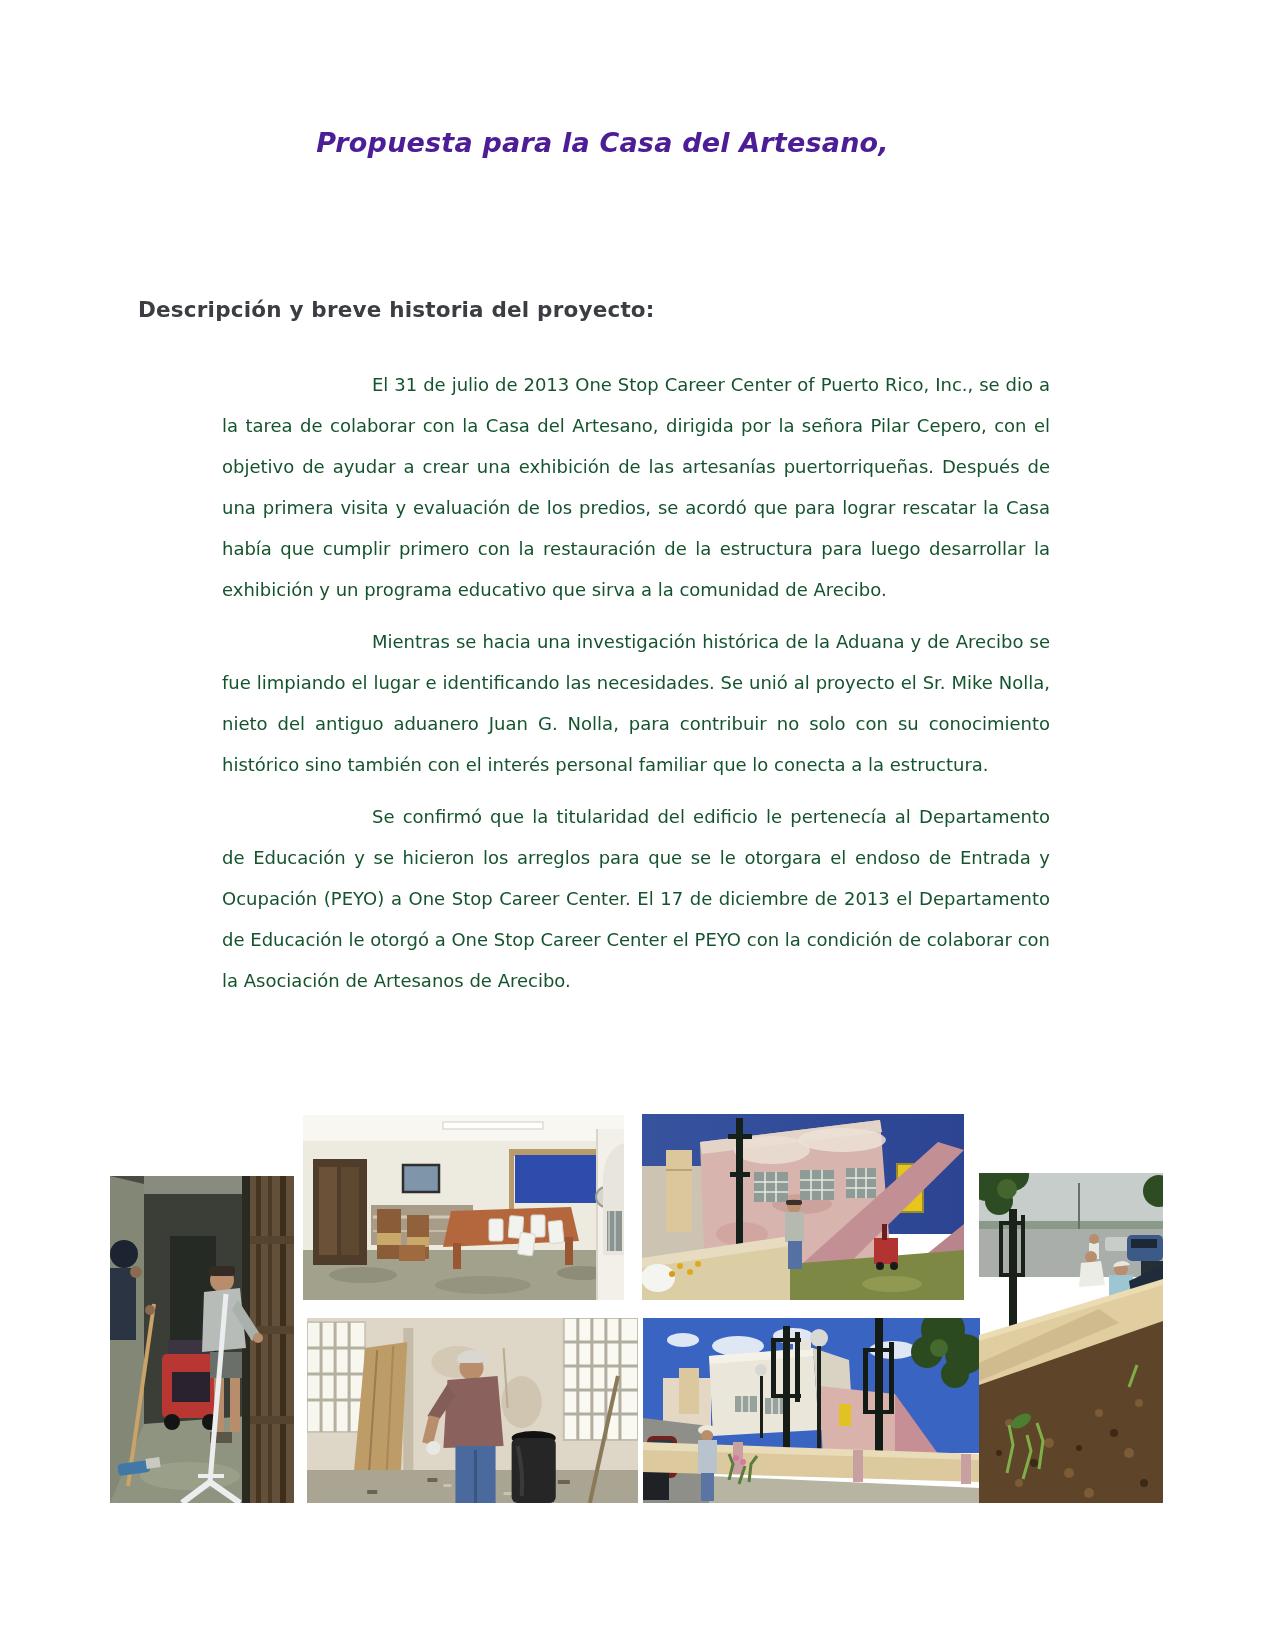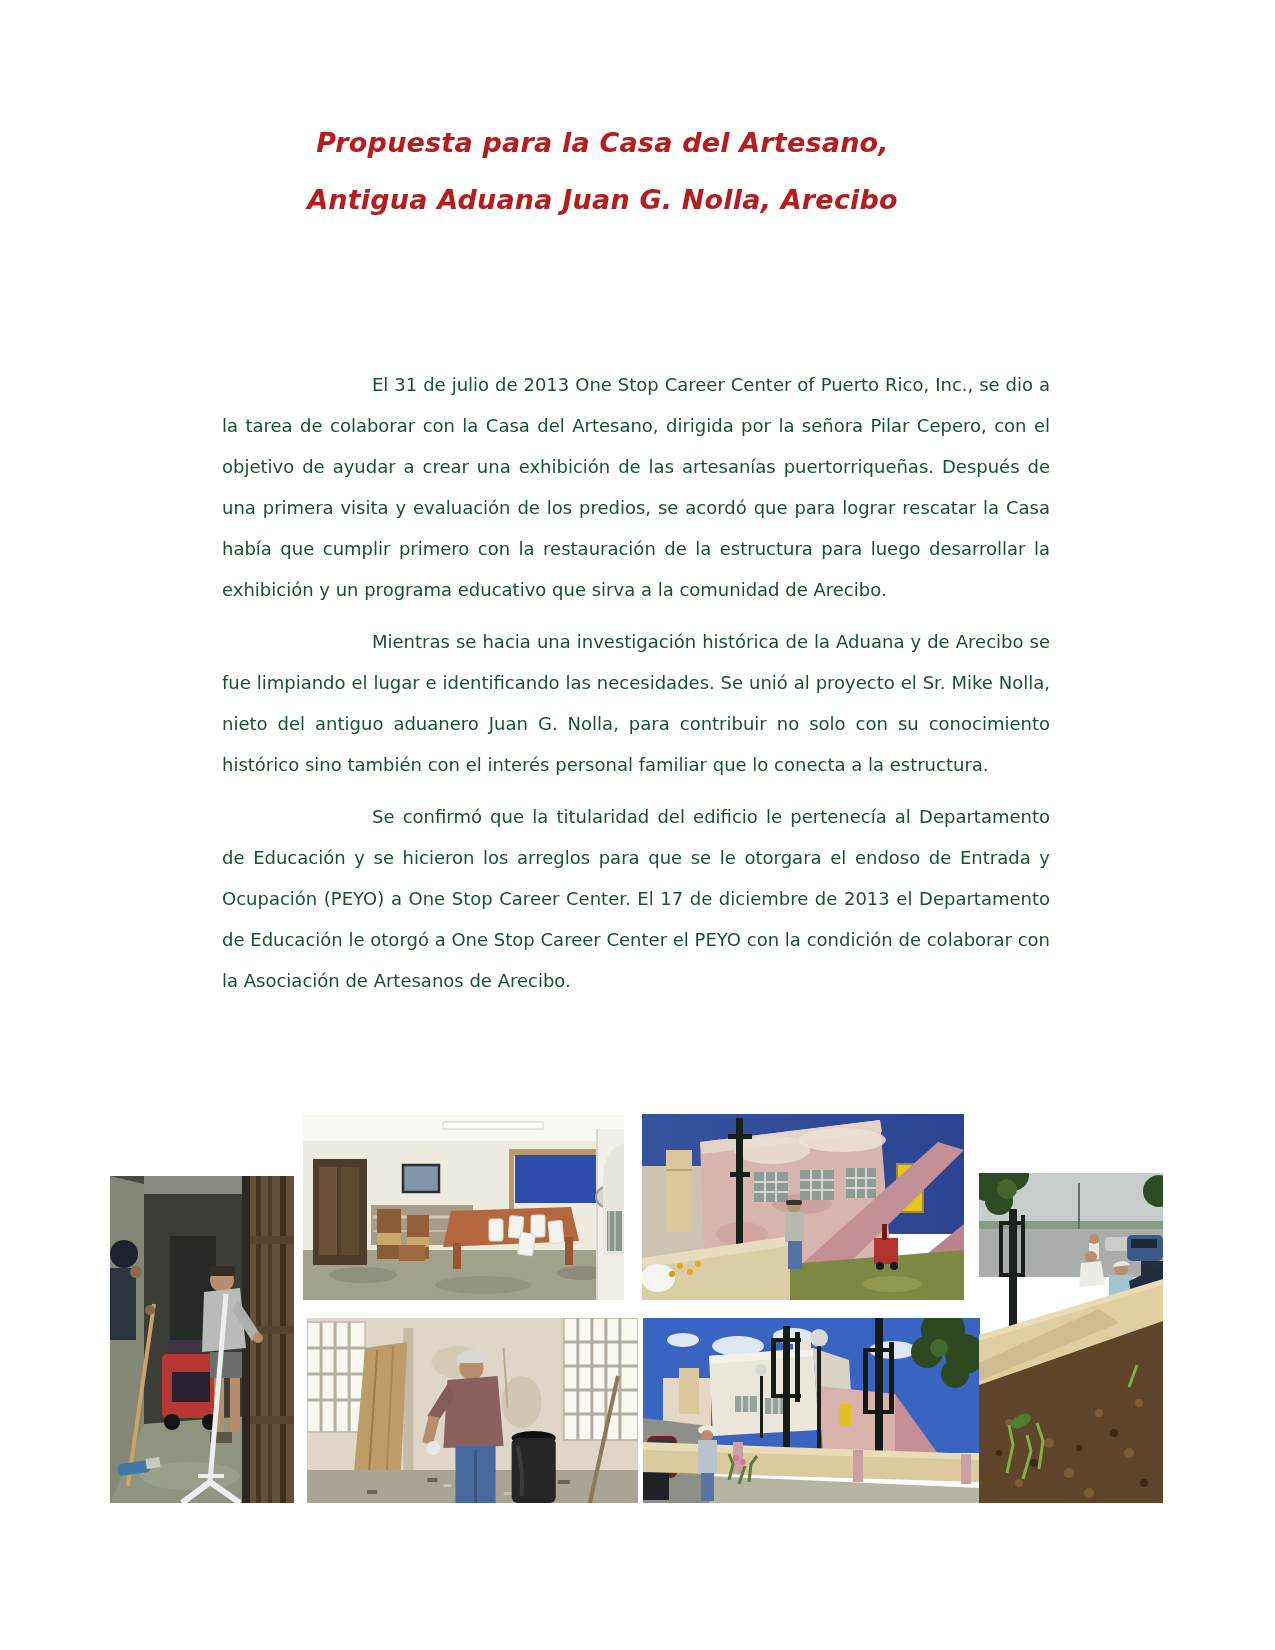--- a/index.html
+++ b/index.html
@@ -10,21 +10,21 @@
     background:#ffffff;
     font-family:"DejaVu Sans", sans-serif;
     overflow:hidden;
   }
   .doc-title{
     position:absolute;
     left:138px; width:929px; top:114px;
     text-align:center;
     font-size:27px; font-weight:bold; font-style:italic;
     line-height:57px;
-    color:#b91c1c;
+    color:#4c1d95;
     letter-spacing:0.2px;
   }
   .section-heading{
     position:absolute;
     left:138px; top:297px; width:929px;
     font-size:21.5px; font-weight:bold;
     color:#3a3d41;
     letter-spacing:0.2px;
   }
   .body-text{
@@ -48,23 +48,23 @@
   .ph-pink-bottom { left:643px; top:1318px; width:337px; height:185px; }
   .ph-right-tall  { left:979px; top:1173px; width:184px; height:330px; }
 </style>
 </head>
 <body>
 
 <div class="page">
 
   <div class="doc-title">
     <div>Propuesta para la Casa del Artesano,</div>
-    <div>Antigua Aduana Juan G. Nolla, Arecibo</div>
-  </div>
-
+  </div>
+
+  <div class="section-heading">Descripción y breve historia del proyecto:</div>
 
   <div class="body-text">
     <p>El 31 de julio de 2013 One Stop Career Center of Puerto Rico, Inc., se dio a la tarea de colaborar con la Casa del Artesano, dirigida por la señora Pilar Cepero, con el objetivo de ayudar a crear una exhibición de las artesanías puertorriqueñas. Después de una primera visita y evaluación de los predios, se acordó que para lograr rescatar la Casa había que cumplir primero con la restauración de la estructura para luego desarrollar la exhibición y un programa educativo que sirva a la comunidad de Arecibo.</p>
     <p>Mientras se hacia una investigación histórica de la Aduana y de Arecibo se fue limpiando el lugar e identificando las necesidades. Se unió al proyecto el Sr. Mike Nolla, nieto del antiguo aduanero Juan G. Nolla, para contribuir no solo con su conocimiento histórico sino también con el interés personal familiar que lo conecta a la estructura.</p>
     <p>Se confirmó que la titularidad del edificio le pertenecía al Departamento de Educación y se hicieron los arreglos para que se le otorgara el endoso de Entrada y Ocupación (PEYO) a One Stop Career Center. El 17 de diciembre de 2013 el Departamento de Educación le otorgó a One Stop Career Center el PEYO con la condición de colaborar con la Asociación de Artesanos de Arecibo.</p>
   </div>
 
   <div class="photo ph-left-tall" role="img" aria-label="Volunteer mopping a dark hallway beside a red pressure washer and a rusted metal door">
     <svg viewBox="0 0 184 327" preserveAspectRatio="none">
       <rect x="0" y="0" width="184" height="327" fill="#474b42"></rect>

